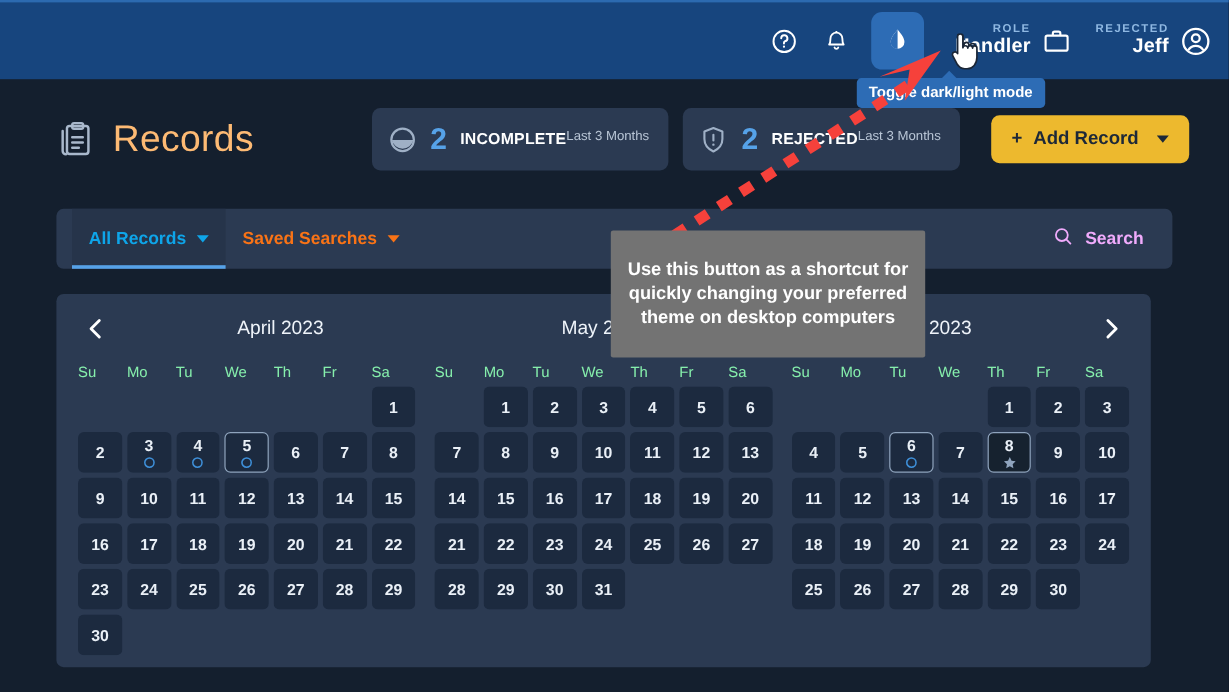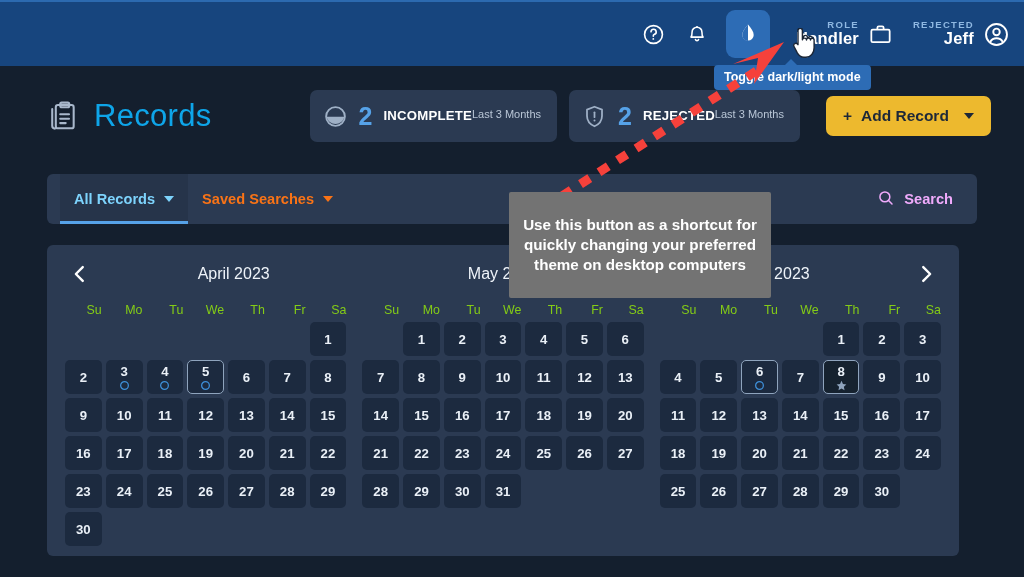--- a/index.html
+++ b/index.html
@@ -57,21 +57,21 @@
   
   .cursor { position: absolute; left: 791px; top: 28px; z-index: 9; }
 
   
   .titlerow {
     position: absolute; left: 0; top: 66px; width: 1024px; height: 100px;
     display: flex; align-items: center;
   }
   .title-left { display: flex; align-items: center; gap: 14px; margin-left: 47px; }
   .title-ico { color: #a9b8cc; display: flex; }
-  .page-title { font-size: 31px; color: #0ea5e9; letter-spacing: .3px; }
+  .page-title { font-size: 31px; color: #fdba74; letter-spacing: .3px; }
 
   .stats { display: flex; gap: 12px; margin-left: 98px; }
   .stat {
     background: #2b3a52; border-radius: 7px; height: 52px;
     display: flex; align-items: center; padding: 0 16px 0 13px; gap: 11px;
   }
   .stat-ico { color: #9fb0c6; display: flex; }
   .stat-num { font-size: 25px; color: #56a2e8; font-weight: bold; }
   .stat-tx { display: flex; flex-direction: row; line-height: 1.18; }
   .stat-t1 { font-size: 13.2px; color: #ffffff; font-weight: bold; letter-spacing: .2px; }
@@ -91,21 +91,21 @@
     position: absolute; left: 47px; top: 174px; width: 930px; height: 50px;
     background: #2b3a52; border-radius: 6px;
     display: flex; align-items: center; justify-content: space-between;
   }
   .tabs { display: flex; align-items: center; height: 100%; padding-left: 13px; }
   .tab {
     display: flex; align-items: center; gap: 9px; height: 100%;
     padding: 0 14px; font-size: 14.6px; font-weight: bold; position: relative;
     color: #f97316; cursor: pointer;
   }
-  .tab.active { color: #7dd3fc; background: #26344a; }
+  .tab.active { color: #0ea5e9; background: #26344a; }
   .tab.active:after {
     content:''; position:absolute; left:0; right:0; bottom:0; height:3px; background:#56a2e8;
   }
   .tab .cr { width:0;height:0;border-left:5px solid transparent;border-right:5px solid transparent;border-top:6px solid currentColor;}
   .search-btn {
     display: flex; align-items: center; gap: 9px; margin-right: 24px;
     color: #f0abfc; font-size: 14.6px; font-weight: bold; cursor: pointer;
   }
 
   
@@ -115,21 +115,21 @@
   }
   .cal-head {
     height: 58px; display: flex; align-items: center; padding: 0 22px;
   }
   .nav-arrow { color: #ffffff; cursor: pointer; display: flex; width: 30px; }
   .months-titles { flex: 1; display: flex; }
   .mt { flex: 1; text-align: center; font-size: 16px; color: #eef3f9; }
   .months { display: flex; padding: 0 18px; gap: 16px; }
   .month { flex: 1; }
   .dow-row, .d-row { display: grid; grid-template-columns: repeat(7, 1fr); gap: 4px; }
-  .dow { text-align: right; font-size: 12.4px; color: #84cc16; padding-bottom: 5px; }
+  .dow { text-align: left; font-size: 12.4px; color: #86efac; padding-bottom: 5px; }
   .cell {
     height: 34px; border-radius: 5px;
     display: flex; flex-direction: column; align-items: center; justify-content: center;
     font-size: 13.2px; color: #eaf0f7; font-weight: bold;
     border: 1px solid transparent; cursor: pointer; gap: 1px;
   }
   .cell.day { background: #1c2a3f; }
   .cell.empty { background: transparent; border-color: transparent; cursor: default; }
   .cell.sel { border-color: #8fa4bd; background: #1c2a3f; }
   .cell.dark { background: #16222f; }

